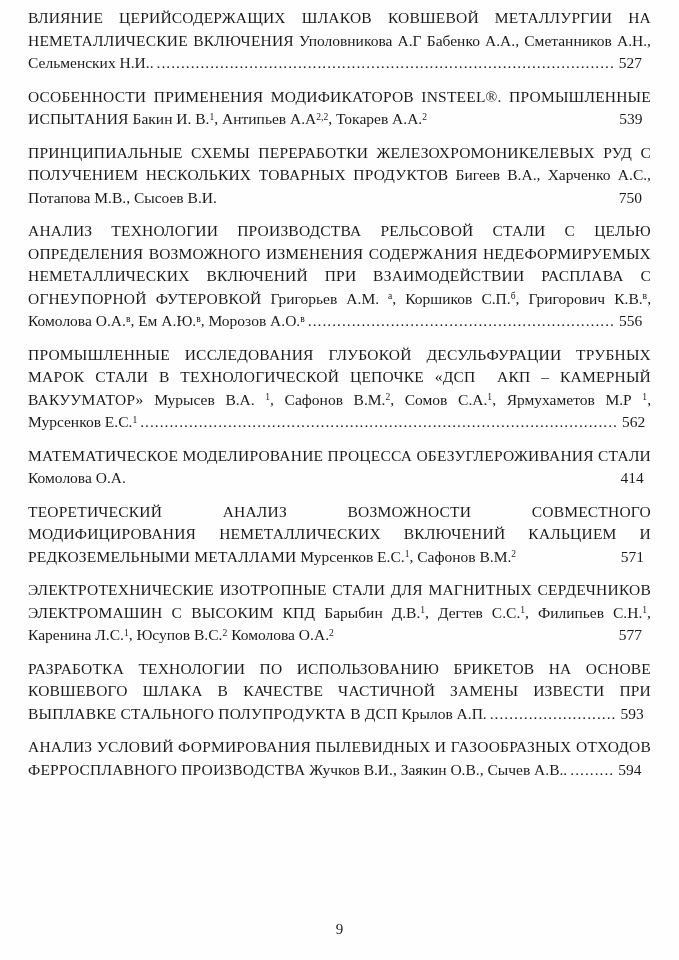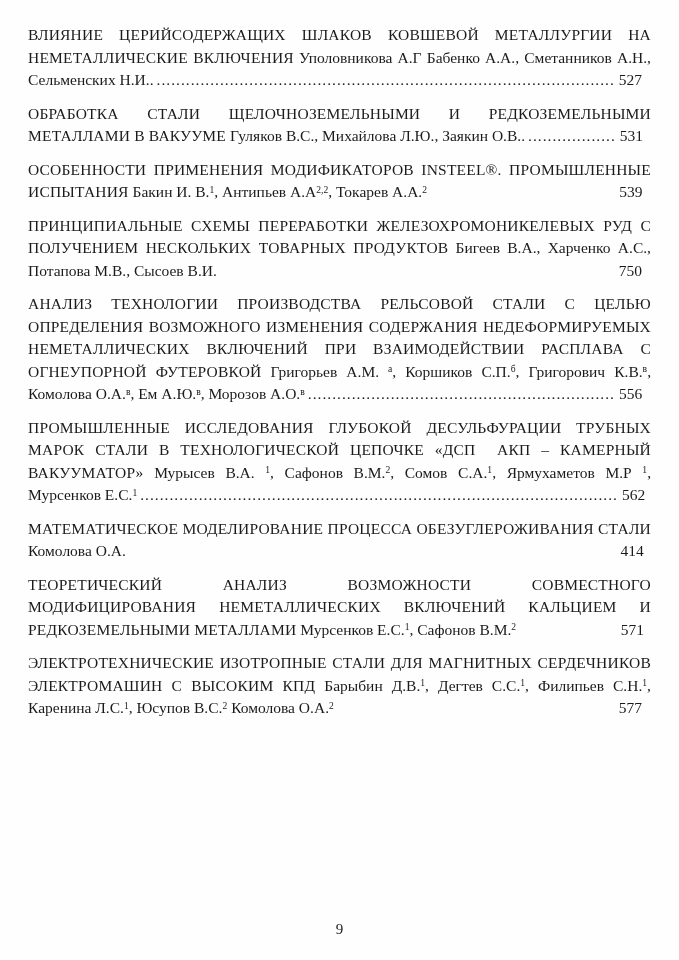--- a/index.html
+++ b/index.html
@@ -13,21 +13,21 @@
     height: 960px;
     background: #fefefe;
     box-sizing: border-box;
     outline: 1px solid #b0b0b0;
     font-family: "Liberation Serif", "DejaVu Serif", serif;
     color: #1b1b1b;
     overflow: hidden;
   }
   .toc {
     position: absolute;
-    top: 24px;
+    top: 7px;
     left: 28px;
     width: 623px;
   }
   p.entry {
     margin: 0 0 11px 0;
     font-size: 15.5px;
     line-height: 22.5px;
     text-align: justify;
   }
   p.entry .title { letter-spacing: 0.2px; }
@@ -54,36 +54,37 @@
     font-size: 15px;
   }
 </style>
 </head>
 <body>
 
 <div class="page">
   <div class="toc" id="toc-list">
   <p class="entry"><span class="title">ВЛИЯНИЕ ЦЕРИЙСОДЕРЖАЩИХ ШЛАКОВ КОВШЕВОЙ МЕТАЛЛУРГИИ НА НЕМЕТАЛЛИЧЕСКИЕ ВКЛЮЧЕНИЯ</span> <span class="authors">Уполовникова А.Г Бабенко А.А., Сметанников А.Н., Сельменских Н.И..</span><span class="leader dots">..............................................................................................</span><span class="pagenum">527</span></p>
 
-  <p class="entry"><span class="title">ОБРАБОТКА СТАЛИ ЩЕЛОЧНОЗЕМЕЛЬНЫМИ И РЕДКОЗЕМЕЛЬНЫМИ МЕТАЛЛАМИ В ВАКУУМЕ</span> <span class="authors">Гуляков В.С., Михайлова Л.Ю., Заякин О.В..</span><span class="leader dots">..................</span><span class="pagenum">531</span></p>
 
   <p class="entry"><span class="title">ОСОБЕННОСТИ ПРИМЕНЕНИЯ МОДИФИКАТОРОВ INSTEEL®. ПРОМЫШЛЕННЫЕ ИСПЫТАНИЯ</span> <span class="authors">Бакин И. В.<sup>1</sup>, Антипьев А.А<sup>2,2</sup>, Токарев А.А.<sup>2</sup></span><span class="leader blank">......................................</span><span class="pagenum">539</span></p>
 
 
   <p class="entry"><span class="title">ПРИНЦИПИАЛЬНЫЕ СХЕМЫ ПЕРЕРАБОТКИ ЖЕЛЕЗОХРОМОНИКЕЛЕВЫХ РУД С ПОЛУЧЕНИЕМ НЕСКОЛЬКИХ ТОВАРНЫХ ПРОДУКТОВ</span> <span class="authors">Бигеев В.А., Харченко А.С., Потапова М.В., Сысоев В.И.</span><span class="leader blank">.................................................................................</span><span class="pagenum">750</span></p>
 
   <p class="entry"><span class="title">АНАЛИЗ ТЕХНОЛОГИИ ПРОИЗВОДСТВА РЕЛЬСОВОЙ СТАЛИ С ЦЕЛЬЮ ОПРЕДЕЛЕНИЯ ВОЗМОЖНОГО ИЗМЕНЕНИЯ СОДЕРЖАНИЯ НЕДЕФОРМИРУЕМЫХ НЕМЕТАЛЛИЧЕСКИХ ВКЛЮЧЕНИЙ ПРИ ВЗАИМОДЕЙСТВИИ РАСПЛАВА С ОГНЕУПОРНОЙ ФУТЕРОВКОЙ</span> <span class="authors">Григорьев А.М. <sup>а</sup>, Коршиков С.П.<sup>б</sup>, Григорович К.В.<sup>в</sup>, Комолова О.А.<sup>в</sup>, Ем А.Ю.<sup>в</sup>, Морозов А.О.<sup>в</sup></span><span class="leader dots">...............................................................</span><span class="pagenum">556</span></p>
 
   <p class="entry"><span class="title">ПРОМЫШЛЕННЫЕ ИССЛЕДОВАНИЯ ГЛУБОКОЙ ДЕСУЛЬФУРАЦИИ ТРУБНЫХ МАРОК СТАЛИ В ТЕХНОЛОГИЧЕСКОЙ ЦЕПОЧКЕ «ДСП &nbsp;АКП – КАМЕРНЫЙ ВАКУУМАТОР»</span> <span class="authors">Мурысев В.А. <sup>1</sup>, Сафонов В.М.<sup>2</sup>, Сомов С.А.<sup>1</sup>, Ярмухаметов М.Р <sup>1</sup>, Мурсенков Е.С.<sup>1</sup></span><span class="leader dots">..................................................................................................</span><span class="pagenum">562</span></p>
 
   <p class="entry"><span class="title">МАТЕМАТИЧЕСКОЕ МОДЕЛИРОВАНИЕ ПРОЦЕССА ОБЕЗУГЛЕРОЖИВАНИЯ СТАЛИ</span> <span class="authors">Комолова О.А.</span><span class="leader blank">....................................................................................................</span><span class="pagenum">414</span></p>
 
   <p class="entry"><span class="title">ТЕОРЕТИЧЕСКИЙ АНАЛИЗ ВОЗМОЖНОСТИ СОВМЕСТНОГО МОДИФИЦИРОВАНИЯ НЕМЕТАЛЛИЧЕСКИХ ВКЛЮЧЕНИЙ КАЛЬЦИЕМ И РЕДКОЗЕМЕЛЬНЫМИ МЕТАЛЛАМИ</span> <span class="authors">Мурсенков Е.С.<sup>1</sup>, Сафонов В.М.<sup>2</sup></span><span class="leader blank">....................</span><span class="pagenum">571</span></p>
 
   <p class="entry"><span class="title">ЭЛЕКТРОТЕХНИЧЕСКИЕ ИЗОТРОПНЫЕ СТАЛИ ДЛЯ МАГНИТНЫХ СЕРДЕЧНИКОВ ЭЛЕКТРОМАШИН С ВЫСОКИМ КПД</span> <span class="authors">Барыбин Д.В.<sup>1</sup>, Дегтев С.С.<sup>1</sup>, Филипьев С.Н.<sup>1</sup>, Каренина Л.С.<sup>1</sup>, Юсупов В.С.<sup>2</sup> Комолова О.А.<sup>2</sup></span><span class="leader blank">.........................................................</span><span class="pagenum">577</span></p>
 
+  <p class="entry"><span class="title">РАЗРАБОТКА ТЕХНОЛОГИИ ПО ИСПОЛЬЗОВАНИЮ БРИКЕТОВ НА ОСНОВЕ КОВШЕВОГО ШЛАКА В КАЧЕСТВЕ ЧАСТИЧНОЙ ЗАМЕНЫ ИЗВЕСТИ ПРИ ВЫПЛАВКЕ СТАЛЬНОГО ПОЛУПРОДУКТА В ДСП</span> <span class="authors">Крылов А.П.</span><span class="leader dots">..........................</span><span class="pagenum">593</span></p>
 
 
+  <p class="entry"><span class="title">АНАЛИЗ УСЛОВИЙ ФОРМИРОВАНИЯ ПЫЛЕВИДНЫХ И ГАЗООБРАЗНЫХ ОТХОДОВ ФЕРРОСПЛАВНОГО ПРОИЗВОДСТВА</span> <span class="authors">Жучков В.И., Заякин О.В., Сычев А.В..</span><span class="leader dots">.........</span><span class="pagenum">594</span></p>
 </div>
   <div class="footer">
     <span>9</span>
   </div>
 </div>
 
 </body></html>

